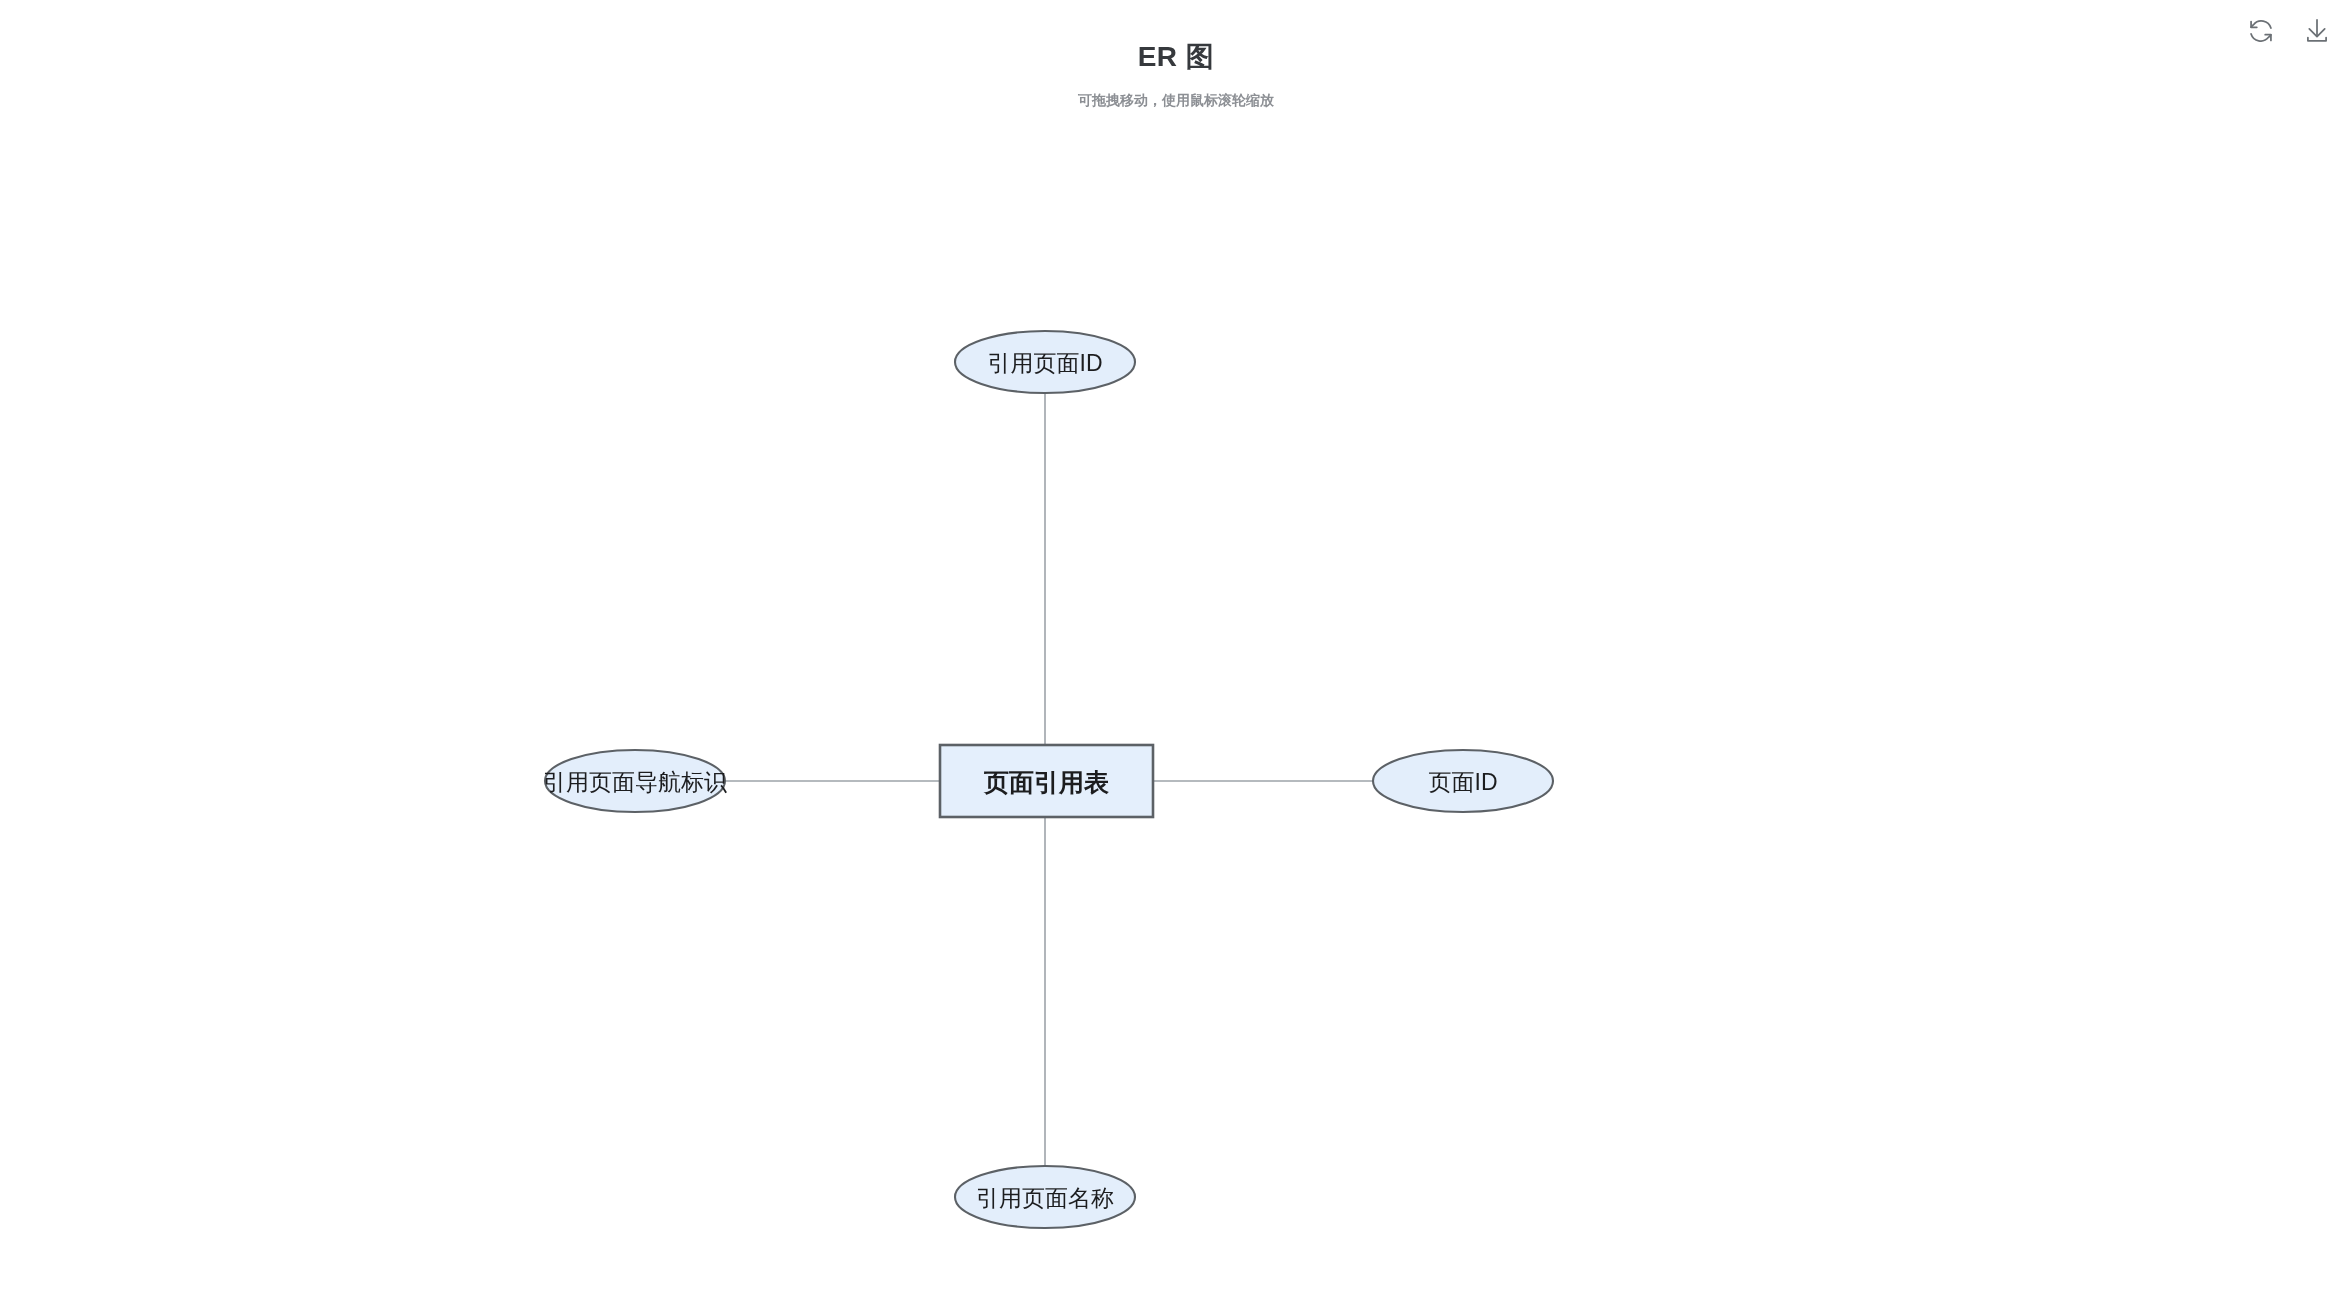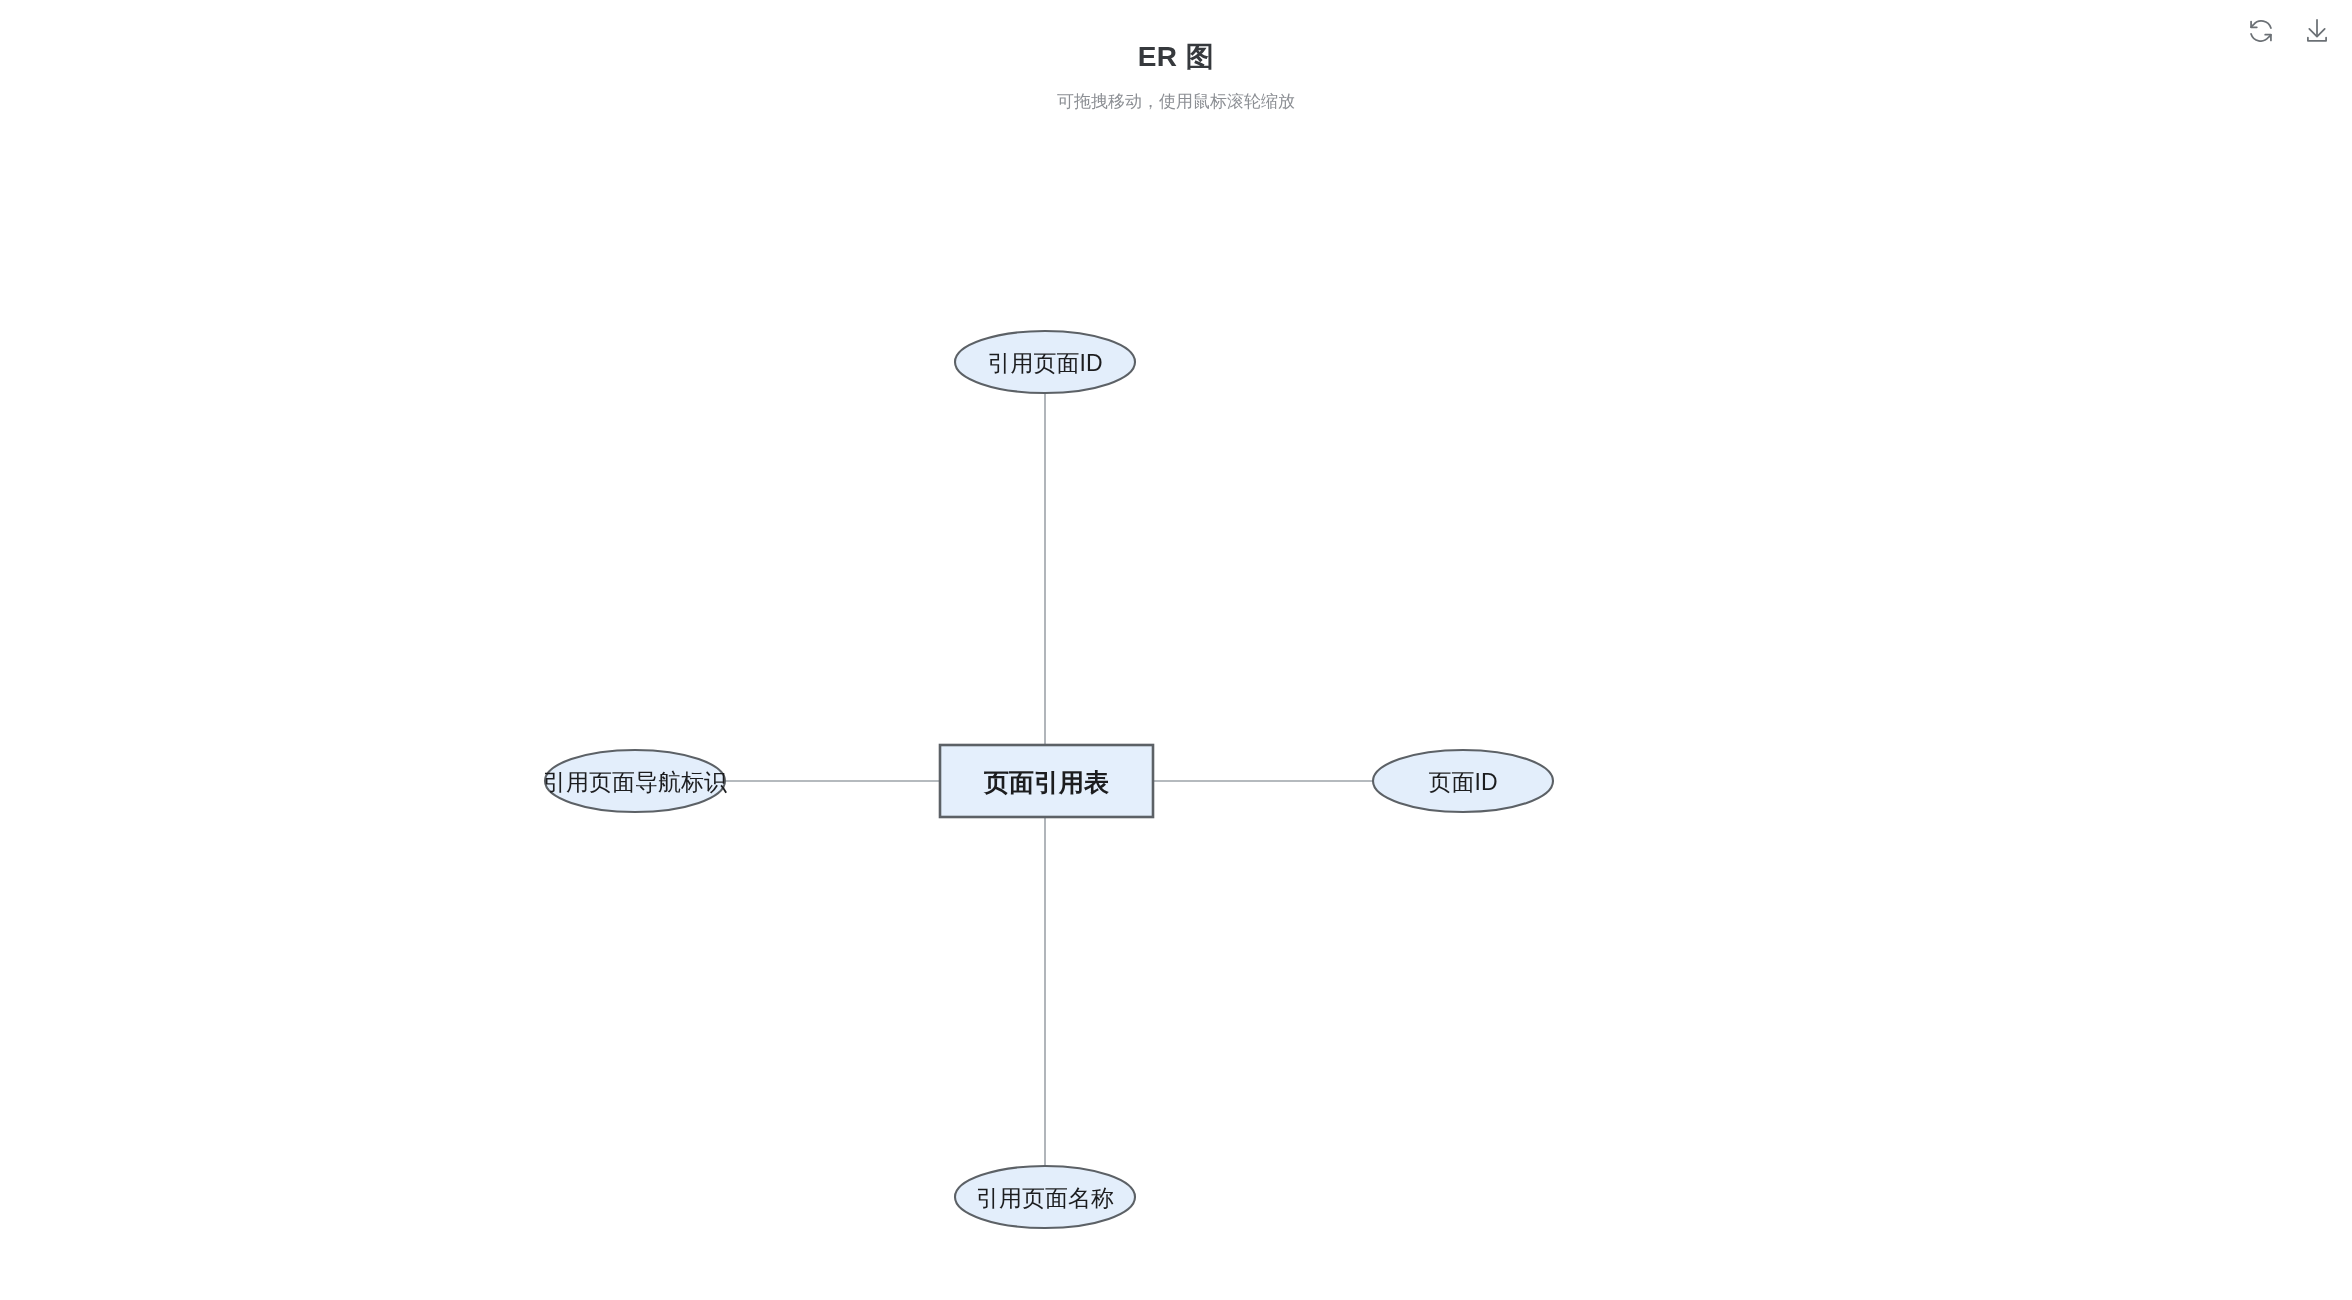--- a/index.html
+++ b/index.html
@@ -53,24 +53,24 @@
     padding-top: 42px;
     font-size: 28px;
     line-height: 1.1;
     font-weight: 700;
     color: #36393d;
     letter-spacing: 0.5px;
   }
   #page-subtitle {
     margin: 0;
     padding-top: 20px;
-    font-size: 17px;
+    font-size: 14px;
     line-height: 1.1;
     color: #8c8f94;
-    font-weight: 400;
+    font-weight: 700;
   }
 
   
   #er-canvas {
     position: absolute;
     top: 0;
     left: 0;
     width: 2352px;
     height: 1300px;
     cursor: grab;

